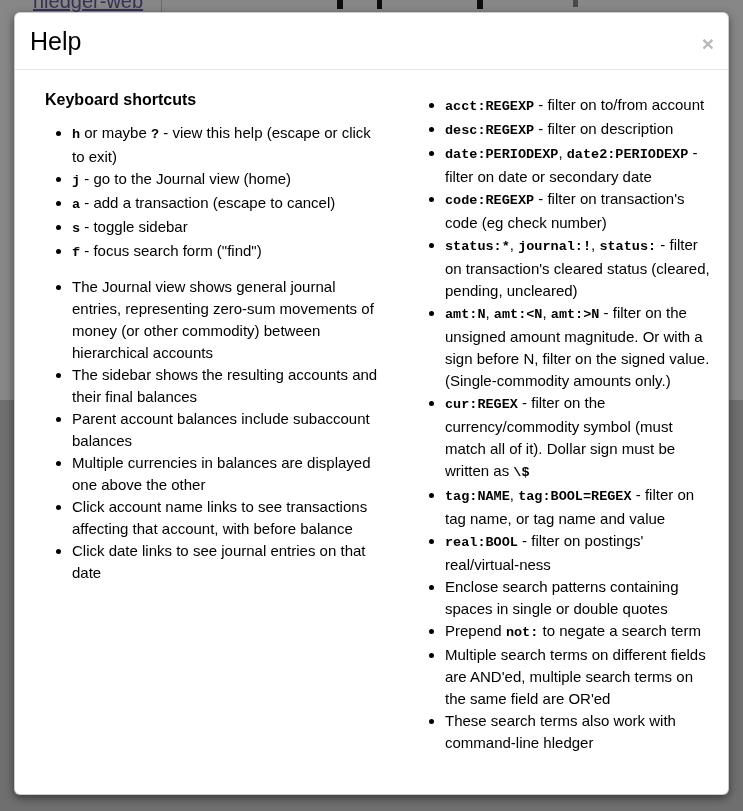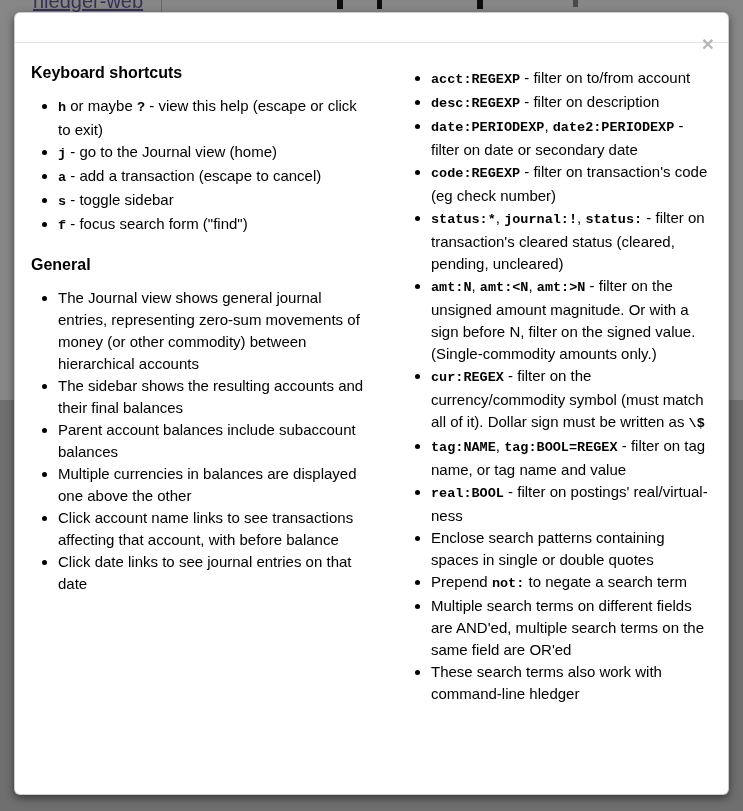--- a/index.html
+++ b/index.html
@@ -59,21 +59,21 @@
     line-height: 27px;
   }
   .close-btn {
     position: absolute; right: 14px; top: 20px;
     background: none; border: 0; padding: 0;
     font-family: "Liberation Sans", sans-serif;
     font-size: 21px; font-weight: 700; line-height: 1;
     color: #b7b7b7; cursor: pointer;
   }
   .modal-body {
-    padding: 12px 15px 15px 16px;
+    padding: 12px 15px 15px 30px;
     display: flex;
     font-size: 15px; line-height: 22px; color: #000;
   }
   .col-left  { width: 347px; padding-right: 12px; }
   .col-right { flex: 1; padding-left: 26px; }
   .section-heading {
     font-size: 16px; font-weight: 700; color: #000;
     margin: 18px 0 12px 0;
     line-height: 20px;
   }
@@ -103,32 +103,32 @@
   <div class="heading-fragment frag-2"></div>
   <div class="heading-fragment frag-3"></div>
   <div class="heading-fragment frag-4"></div>
 </div>
 
 <div class="modal-backdrop"></div>
 
 <div class="modal-dialog">
   <div class="modal-header">
     <button class="close-btn">×</button>
+    <h2 class="modal-title">Help</h2>
   </div>
   <div class="modal-body">
     <div class="col-left" id="col-left">
         <h4 class="section-heading">Keyboard shortcuts</h4>
         <ul class="help-list">
           <li><code>h</code> or maybe <code>?</code> - view this help (escape or click to exit)</li>
           <li><code>j</code> - go to the Journal view (home)</li>
           <li><code>a</code> - add a transaction (escape to cancel)</li>
           <li><code>s</code> - toggle sidebar</li>
           <li><code>f</code> - focus search form ("find")</li>
         </ul>
-        <h4 class="section-heading">General</h4>
         <ul class="help-list">
           <li>The Journal view shows general journal entries, representing zero-sum movements of money (or other commodity) between hierarchical accounts</li>
           <li>The sidebar shows the resulting accounts and their final balances</li>
           <li>Parent account balances include subaccount balances</li>
           <li>Multiple currencies in balances are displayed one above the other</li>
           <li>Click account name links to see transactions affecting that account, with before balance</li>
           <li>Click date links to see journal entries on that date</li>
         </ul>
       </div>
     <div class="col-right" id="col-right">

